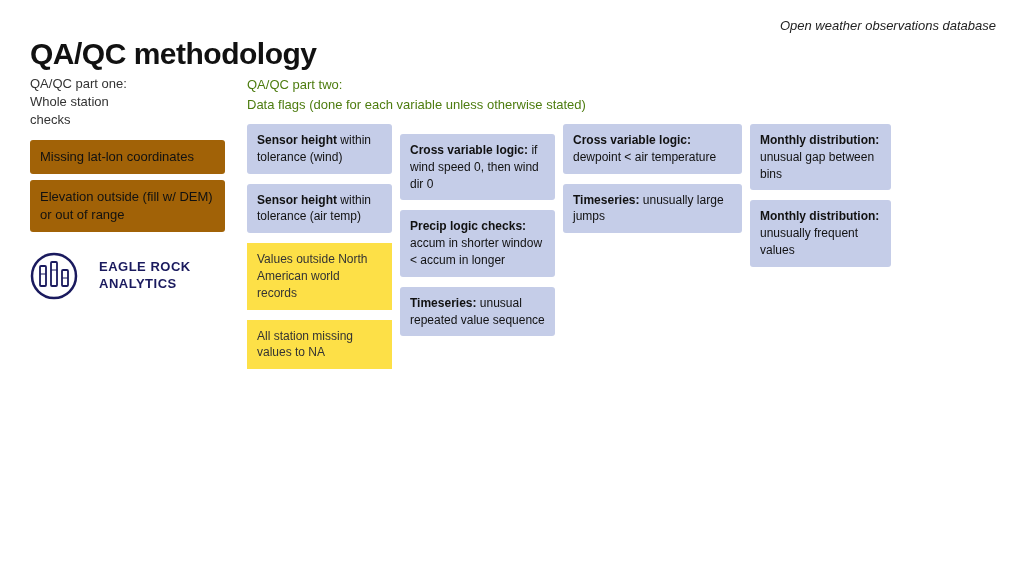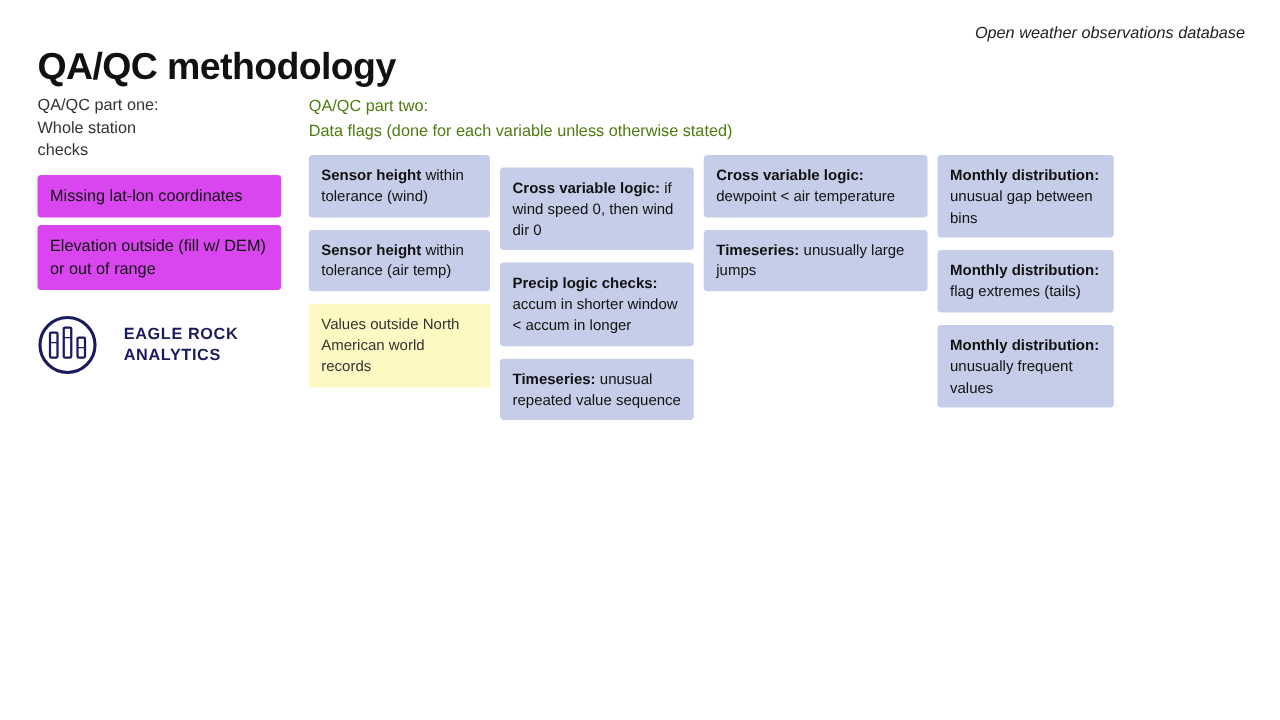--- a/index.html
+++ b/index.html
@@ -47,21 +47,21 @@
       flex-direction: column;
       gap: 0;
     }
     .part-label {
       font-size: 13px;
       color: #333;
       line-height: 1.4;
       margin-bottom: 10px;
     }
     .blue-box {
-      background: #d946ef;
+      background: #a16207;
       border-radius: 3px;
       padding: 8px 10px;
       font-size: 13px;
       color: #111;
       margin-bottom: 6px;
       line-height: 1.4;
     }
     .logo-area {
       display: flex;
       align-items: center;
@@ -115,21 +115,21 @@
       border-radius: 3px;
       padding: 8px 10px;
       font-size: 12px;
       color: #111;
       line-height: 1.4;
     }
     .cell b {
       font-weight: 900;
     }
     .cell-white-text {
-      background: #fef9c3;
+      background: #fde047;
       padding: 8px 10px;
       font-size: 12px;
       color: #333;
       line-height: 1.4;
     }
   </style>
 </head>
 <body>
 
 <div class="page-wrapper">
@@ -171,20 +171,23 @@
         <div class="grid-col grid-col-1">
           <div class="cell">
             <b>Sensor height</b> within tolerance (wind)
           </div>
           <div class="cell">
             <b>Sensor height</b> within tolerance (air temp)
           </div>
           <div class="cell-white-text">
             Values outside North American world records
           </div>
+          <div class="cell-white-text">
+            All station missing values to NA
+          </div>
         </div>
 
         <div class="grid-col grid-col-2">
           <div class="cell">
             <b>Cross variable logic:</b> if wind speed 0, then wind dir 0
           </div>
           <div class="cell">
             <b>Precip logic checks:</b> accum in shorter window &lt; accum in longer
           </div>
           <div class="cell">
@@ -197,23 +200,20 @@
             <b>Cross variable logic:</b> dewpoint &lt; air temperature
           </div>
           <div class="cell">
             <b>Timeseries:</b> unusually large jumps
           </div>
         </div>
 
         <div class="grid-col grid-col-4">
           <div class="cell">
             <b>Monthly distribution:</b> unusual gap between bins
-          </div>
-          <div class="cell">
-            <b>Monthly distribution:</b> flag extremes (tails)
           </div>
           <div class="cell">
             <b>Monthly distribution:</b> unusually frequent values
           </div>
         </div>
 
       </div>
     </div>
 
   </div>

